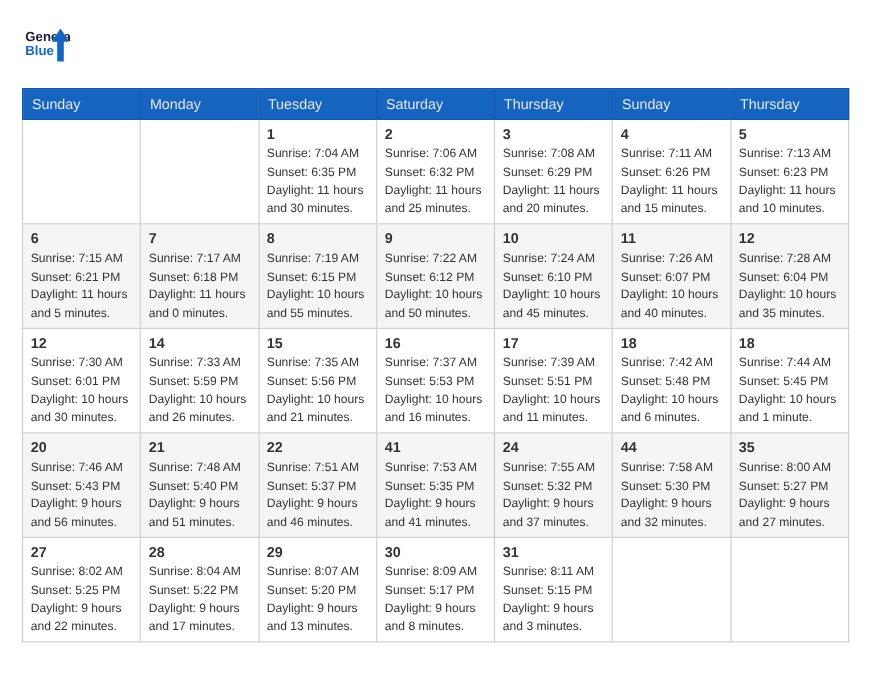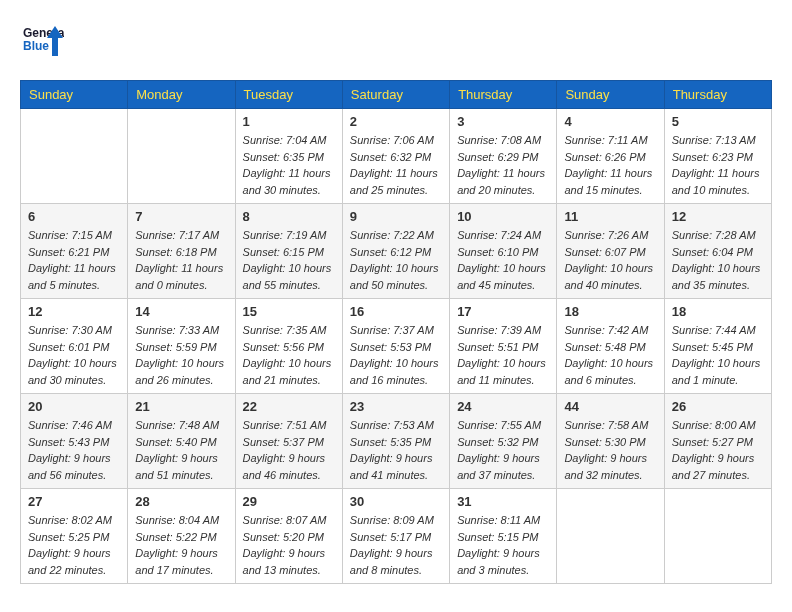--- a/index.html
+++ b/index.html
@@ -33,21 +33,21 @@
       font-size: 16px;
       color: #555;
     }
     .calendar {
       width: 100%;
       border-collapse: collapse;
       border: 1px solid #ccc;
     }
     .calendar th {
       background: #1565c0;
-      color: #fde047;
+      color: #e5e5e5;
       text-align: left;
       padding: 6px 8px;
       font-size: 13px;
       font-weight: normal;
       border: 1px solid #1555a0;
     }
     .calendar td {
       vertical-align: top;
       padding: 5px 7px;
       border: 1px solid #ccc;
@@ -63,21 +63,20 @@
     .day-number {
       font-size: 13px;
       font-weight: bold;
       display: block;
       margin-bottom: 3px;
     }
     .day-info {
       font-size: 11px;
       line-height: 1.5;
       color: #333;
-      font-style: italic;
     }
     .empty-cell {
       background: #fff !important;
     }
   </style>
 </head>
 <body>
 
 <div class="header">
   <div class="logo">
@@ -198,33 +197,33 @@
         </td>
         <td>
           <span class="day-number">21</span>
           <div class="day-info">Sunrise: 7:48 AM<br>Sunset: 5:40 PM<br>Daylight: 9 hours and 51 minutes.</div>
         </td>
         <td>
           <span class="day-number">22</span>
           <div class="day-info">Sunrise: 7:51 AM<br>Sunset: 5:37 PM<br>Daylight: 9 hours and 46 minutes.</div>
         </td>
         <td>
-          <span class="day-number">23</span>
+          <span class="day-number">41</span>
           <div class="day-info">Sunrise: 7:53 AM<br>Sunset: 5:35 PM<br>Daylight: 9 hours and 41 minutes.</div>
         </td>
         <td>
           <span class="day-number">24</span>
           <div class="day-info">Sunrise: 7:55 AM<br>Sunset: 5:32 PM<br>Daylight: 9 hours and 37 minutes.</div>
         </td>
         <td>
           <span class="day-number">44</span>
           <div class="day-info">Sunrise: 7:58 AM<br>Sunset: 5:30 PM<br>Daylight: 9 hours and 32 minutes.</div>
         </td>
         <td>
-          <span class="day-number">26</span>
+          <span class="day-number">35</span>
           <div class="day-info">Sunrise: 8:00 AM<br>Sunset: 5:27 PM<br>Daylight: 9 hours and 27 minutes.</div>
         </td>
       </tr>
       <tr>
         <td>
           <span class="day-number">27</span>
           <div class="day-info">Sunrise: 8:02 AM<br>Sunset: 5:25 PM<br>Daylight: 9 hours and 22 minutes.</div>
         </td>
         <td>
           <span class="day-number">28</span>

